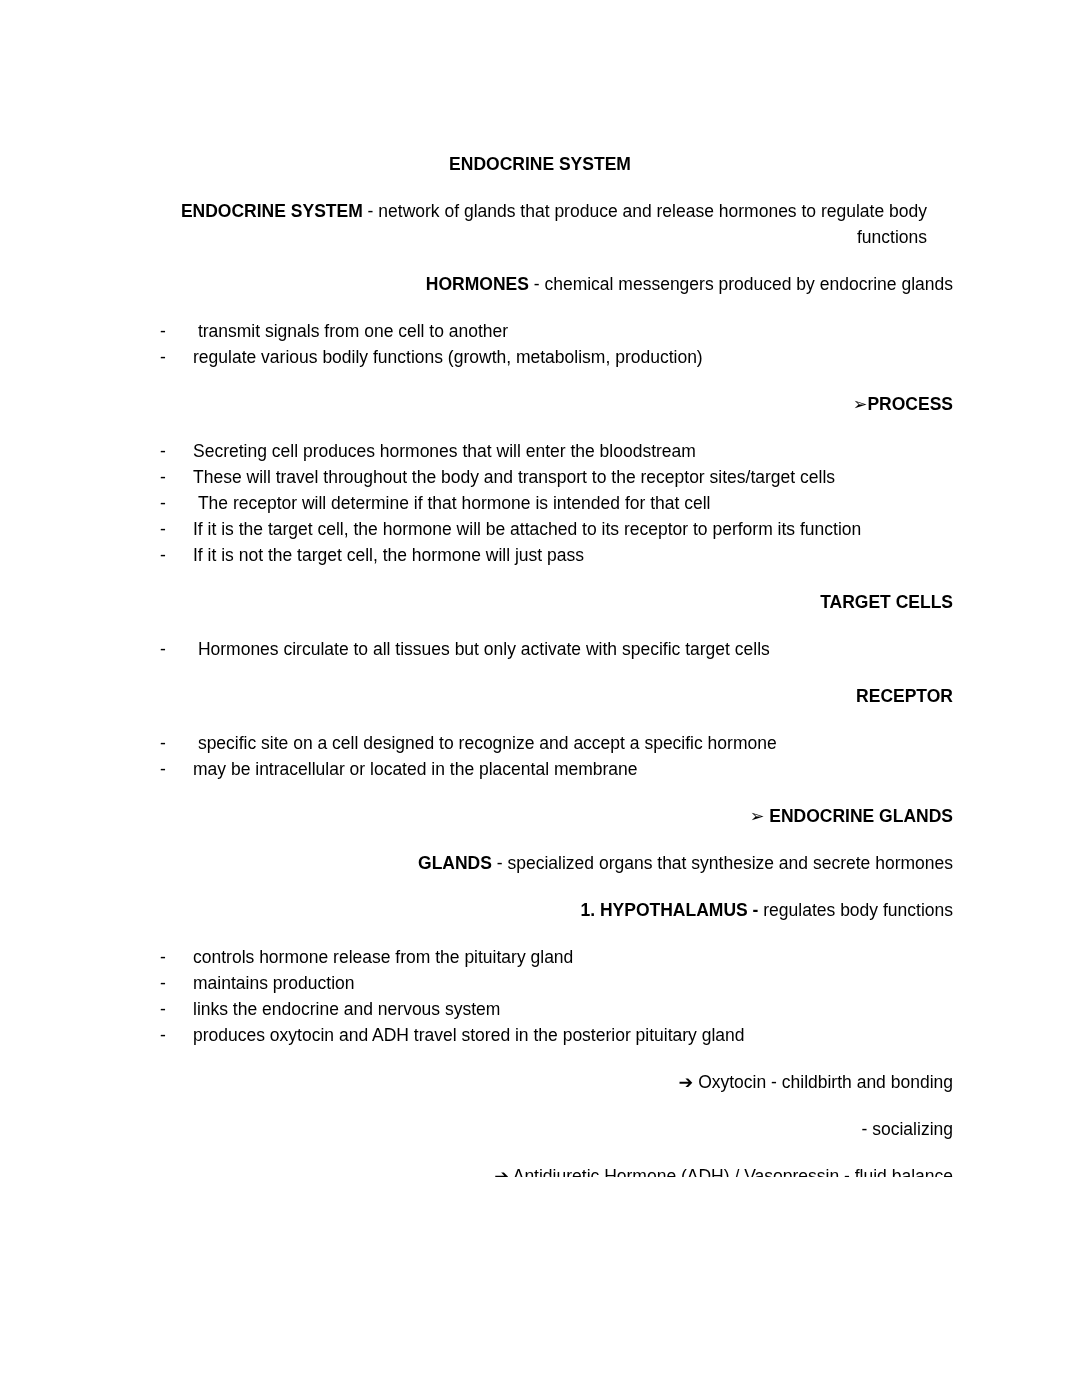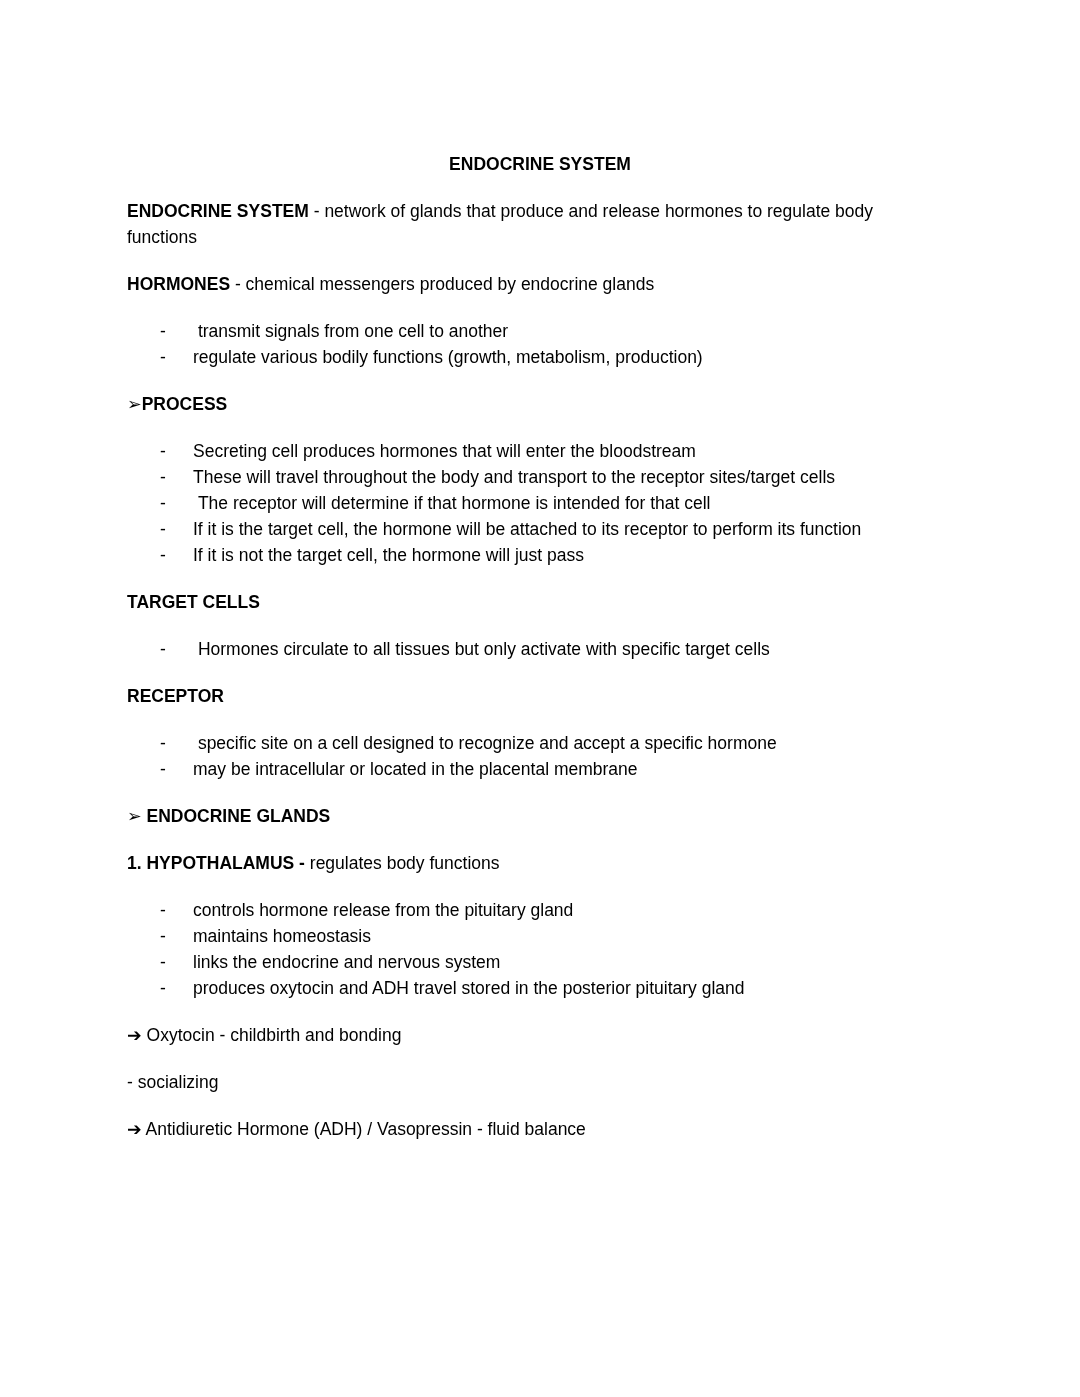--- a/index.html
+++ b/index.html
@@ -15,20 +15,21 @@
     box-sizing: border-box;
     padding: 151px 127px 40px 127px;
     font-family: "Liberation Sans", "DejaVu Sans", sans-serif;
     font-size: 17.5px;
     line-height: 26px;
     color: #000000;
     overflow: hidden;
   }
   .block {
     margin: 0 0 21px 0;
+    text-align: right;
   }
   .title {
     font-weight: 700;
     text-align: center;
     margin: 0 0 21px 0;
   }
   .b { font-weight: 700; }
   .t { white-space: pre-wrap; }
   .intro { max-width: 800px; }
   ul.dash {
@@ -82,26 +83,27 @@
 
   <p class="block"><span class="b t">RECEPTOR</span></p>
 
   <ul class="dash">
     <li><span class="t"> specific site on a cell designed to recognize and accept a specific hormone</span></li>
     <li><span class="t">may be intracellular or located in the placental membrane</span></li>
   </ul>
 
   <p class="block"><span class="b t">➢</span><span class="b t"> ENDOCRINE GLANDS</span></p>
 
+  <p class="block"><span class="b t">GLANDS</span><span class="t"> - specialized organs that synthesize and secrete hormones</span></p>
 
   <p class="block"><span class="b t">1. HYPOTHALAMUS -</span><span class="t"> regulates body functions</span></p>
 
   <ul class="dash">
     <li><span class="t">controls hormone release from the pituitary gland</span></li>
-    <li><span class="t">maintains homeostasis</span></li>
+    <li><span class="t">maintains production</span></li>
     <li><span class="t">links the endocrine and nervous system</span></li>
     <li><span class="t">produces oxytocin and ADH travel stored in the posterior pituitary gland</span></li>
   </ul>
 
   <p class="block"><span class="t">➔</span><span class="t"> Oxytocin - childbirth and bonding</span></p>
 
   <p class="block"><span class="t">- socializing</span></p>
 
   <p class="block"><span class="t">➔</span><span class="t"> Antidiuretic Hormone (ADH) / Vasopressin - fluid balance</span></p>
 

